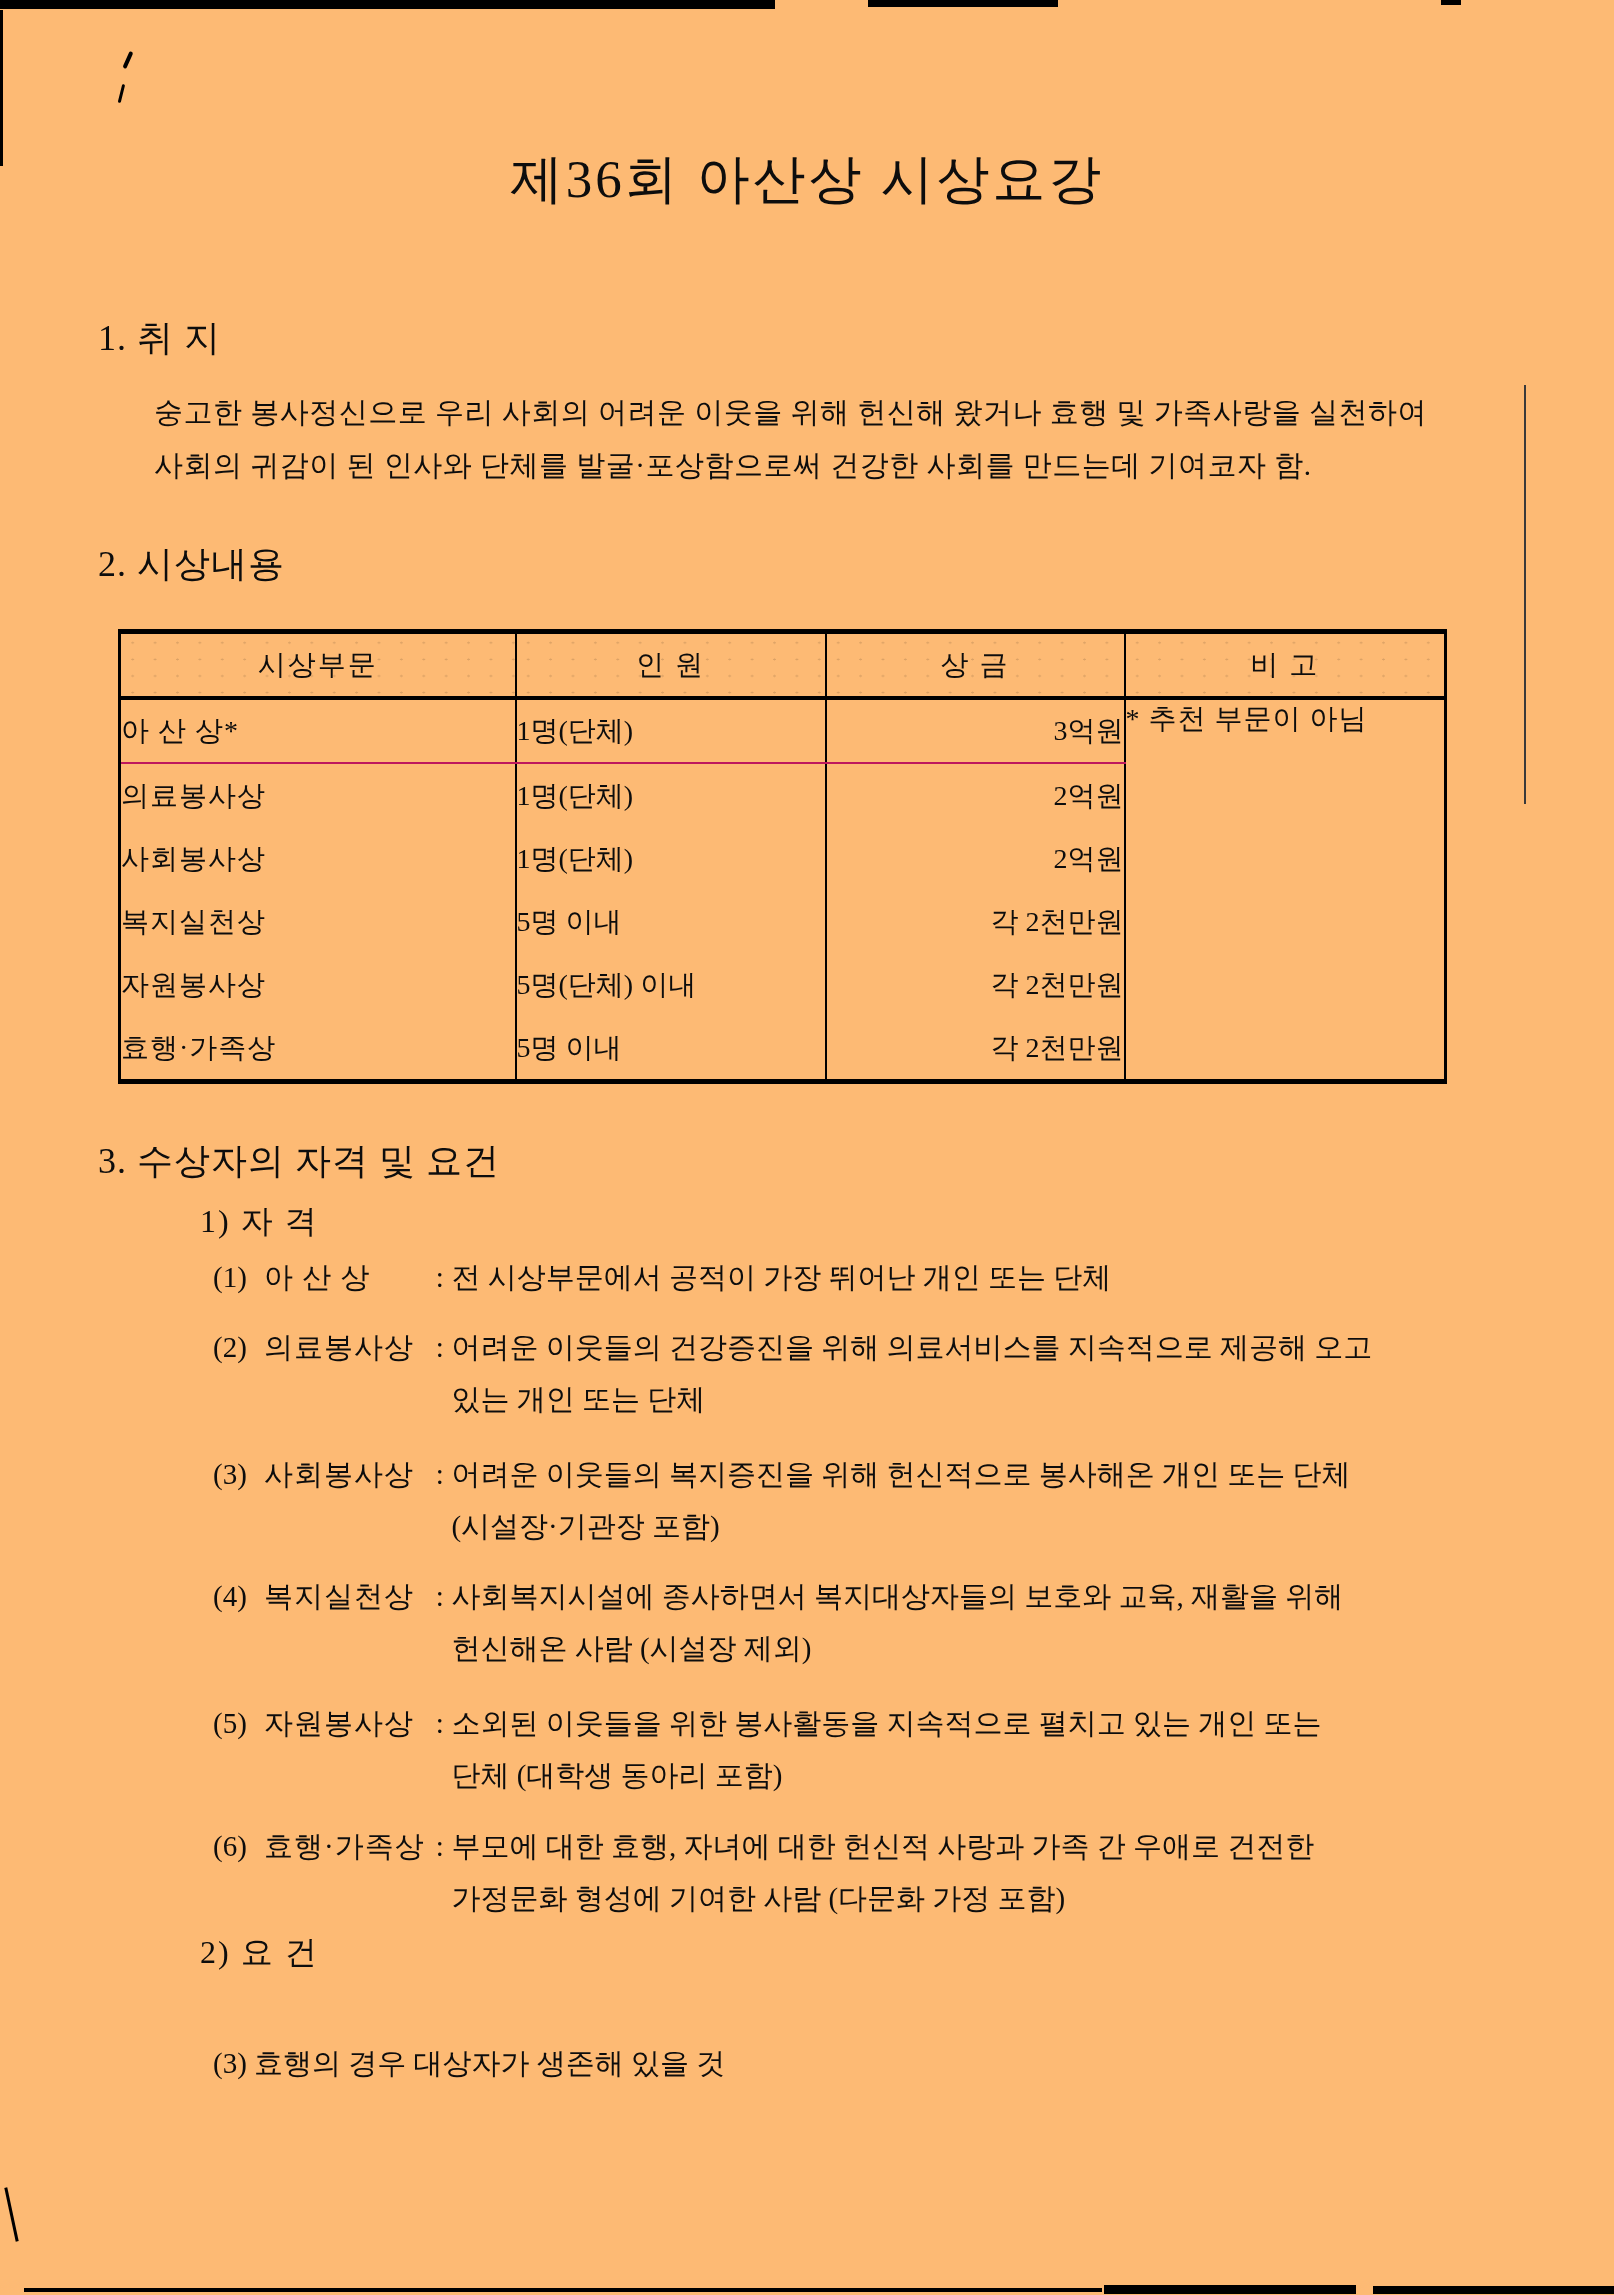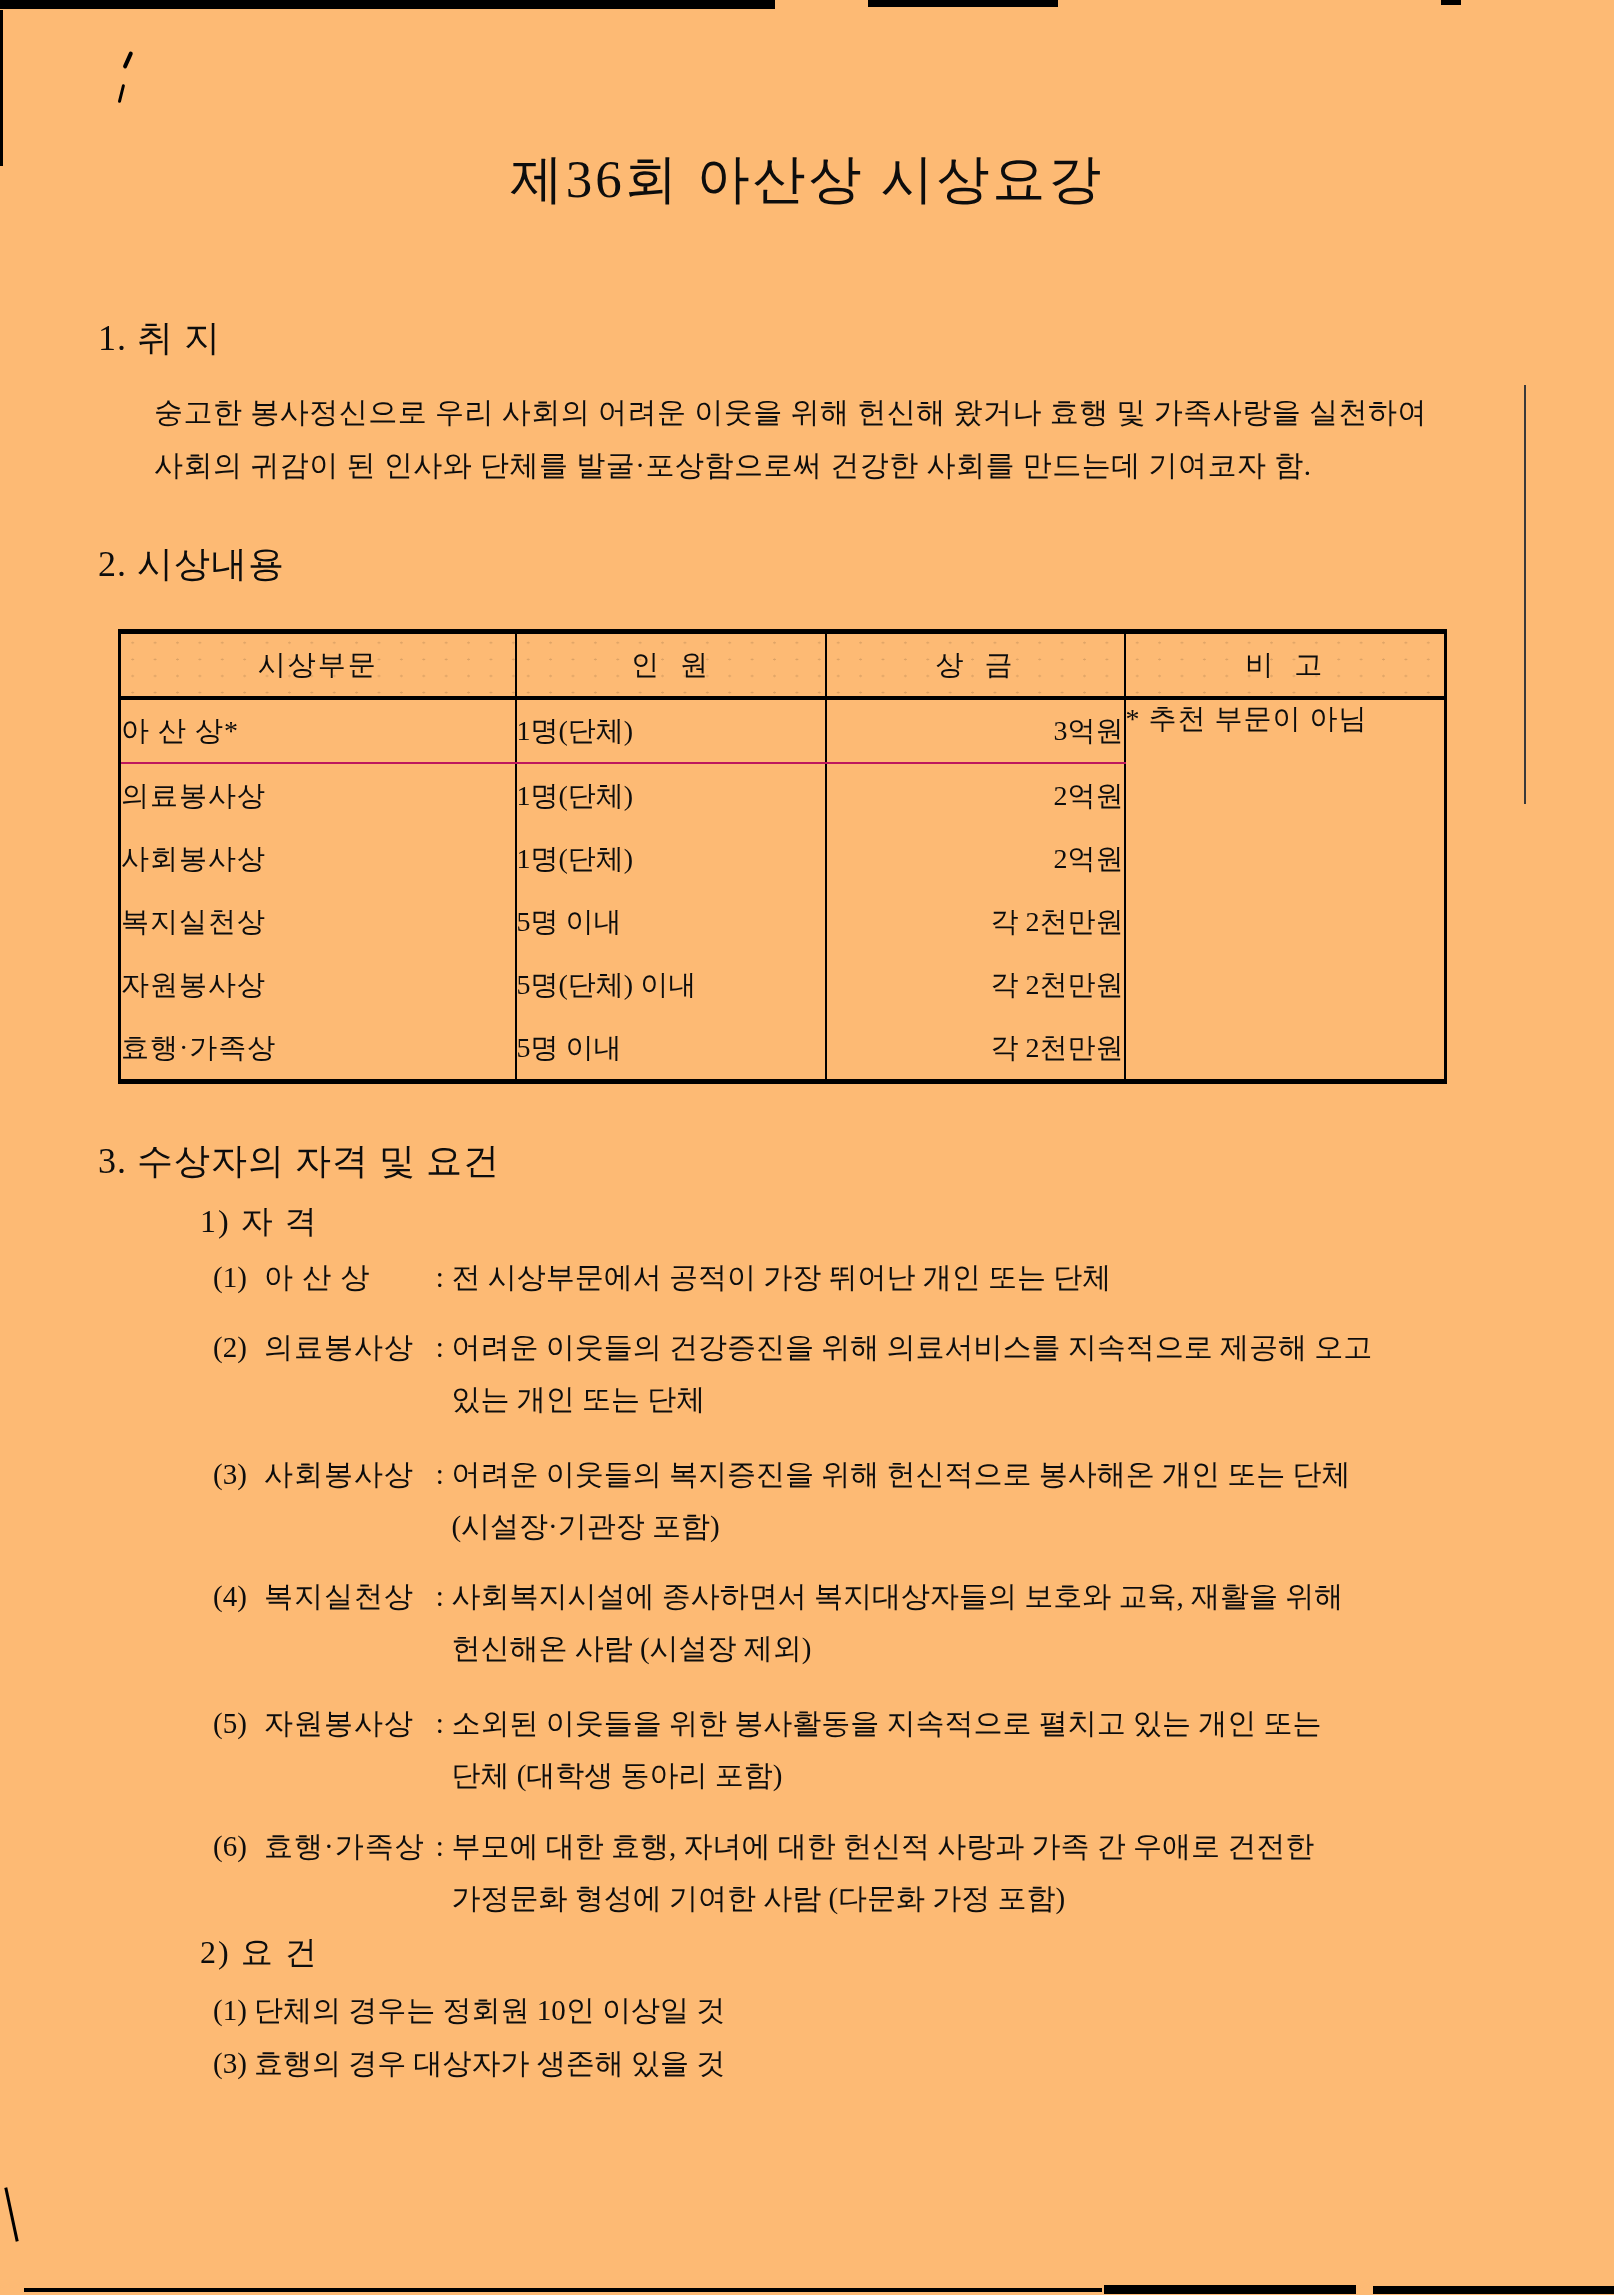--- a/index.html
+++ b/index.html
@@ -45,21 +45,20 @@
   .award-table col.c1 { width:396px; }
   .award-table col.c2 { width:310px; }
   .award-table col.c3 { width:299px; }
   .award-table col.c4 { width:321px; }
   .award-table th, .award-table td { padding:0; font-weight:400; }
   .award-table th {
     height:62px; letter-spacing:2px;
     border-bottom:4.9px solid #000;
     background-image:radial-gradient(rgba(0,0,0,0.14) 1px, transparent 1.6px);
     background-size:22.4px 16.6px;
-    font-family:Liberation Mono, monospace;
   }
   .award-table td { height:63px; vertical-align:middle; }
   .award-table th + th, .award-table td + td { border-left:2.9px solid #000; }
   .award-table tr.r1 td.bline { border-bottom:2px solid #be185d; height:62px; }
   .cell-cat  { text-align:left;  padding-left:98px; letter-spacing:1px; }
   .cell-ppl  { text-align:left;  padding-left:51px; }
   .cell-prz  { text-align:right; padding-right:15.6px; }
   .cell-note { vertical-align:top !important; padding:14.6px 0 0 15.6px; letter-spacing:1px; }
 
   
@@ -203,17 +202,16 @@
     <span class="qnum">(6)</span>
     <span class="qname">효행·가족상</span>
     <span class="qcolon">:</span>
     <span class="qdesc">
       <div>부모에 대한 효행, 자녀에 대한 헌신적 사랑과 가족 간 우애로 건전한</div>
       <div>가정문화 형성에 기여한 사람 (다문화 가정 포함)</div>
     </span>
   </div>
 
   <div class="sub-label lab-req">2) 요 건</div>
-  <div class="req-item req1">(1) 단체의 경우는 정회원 10인 이상일 것</div>
   <div class="req-item req2">(3) 효행의 경우 대상자가 생존해 있을 것</div>
 
 </div>
 
 
 </body></html>

